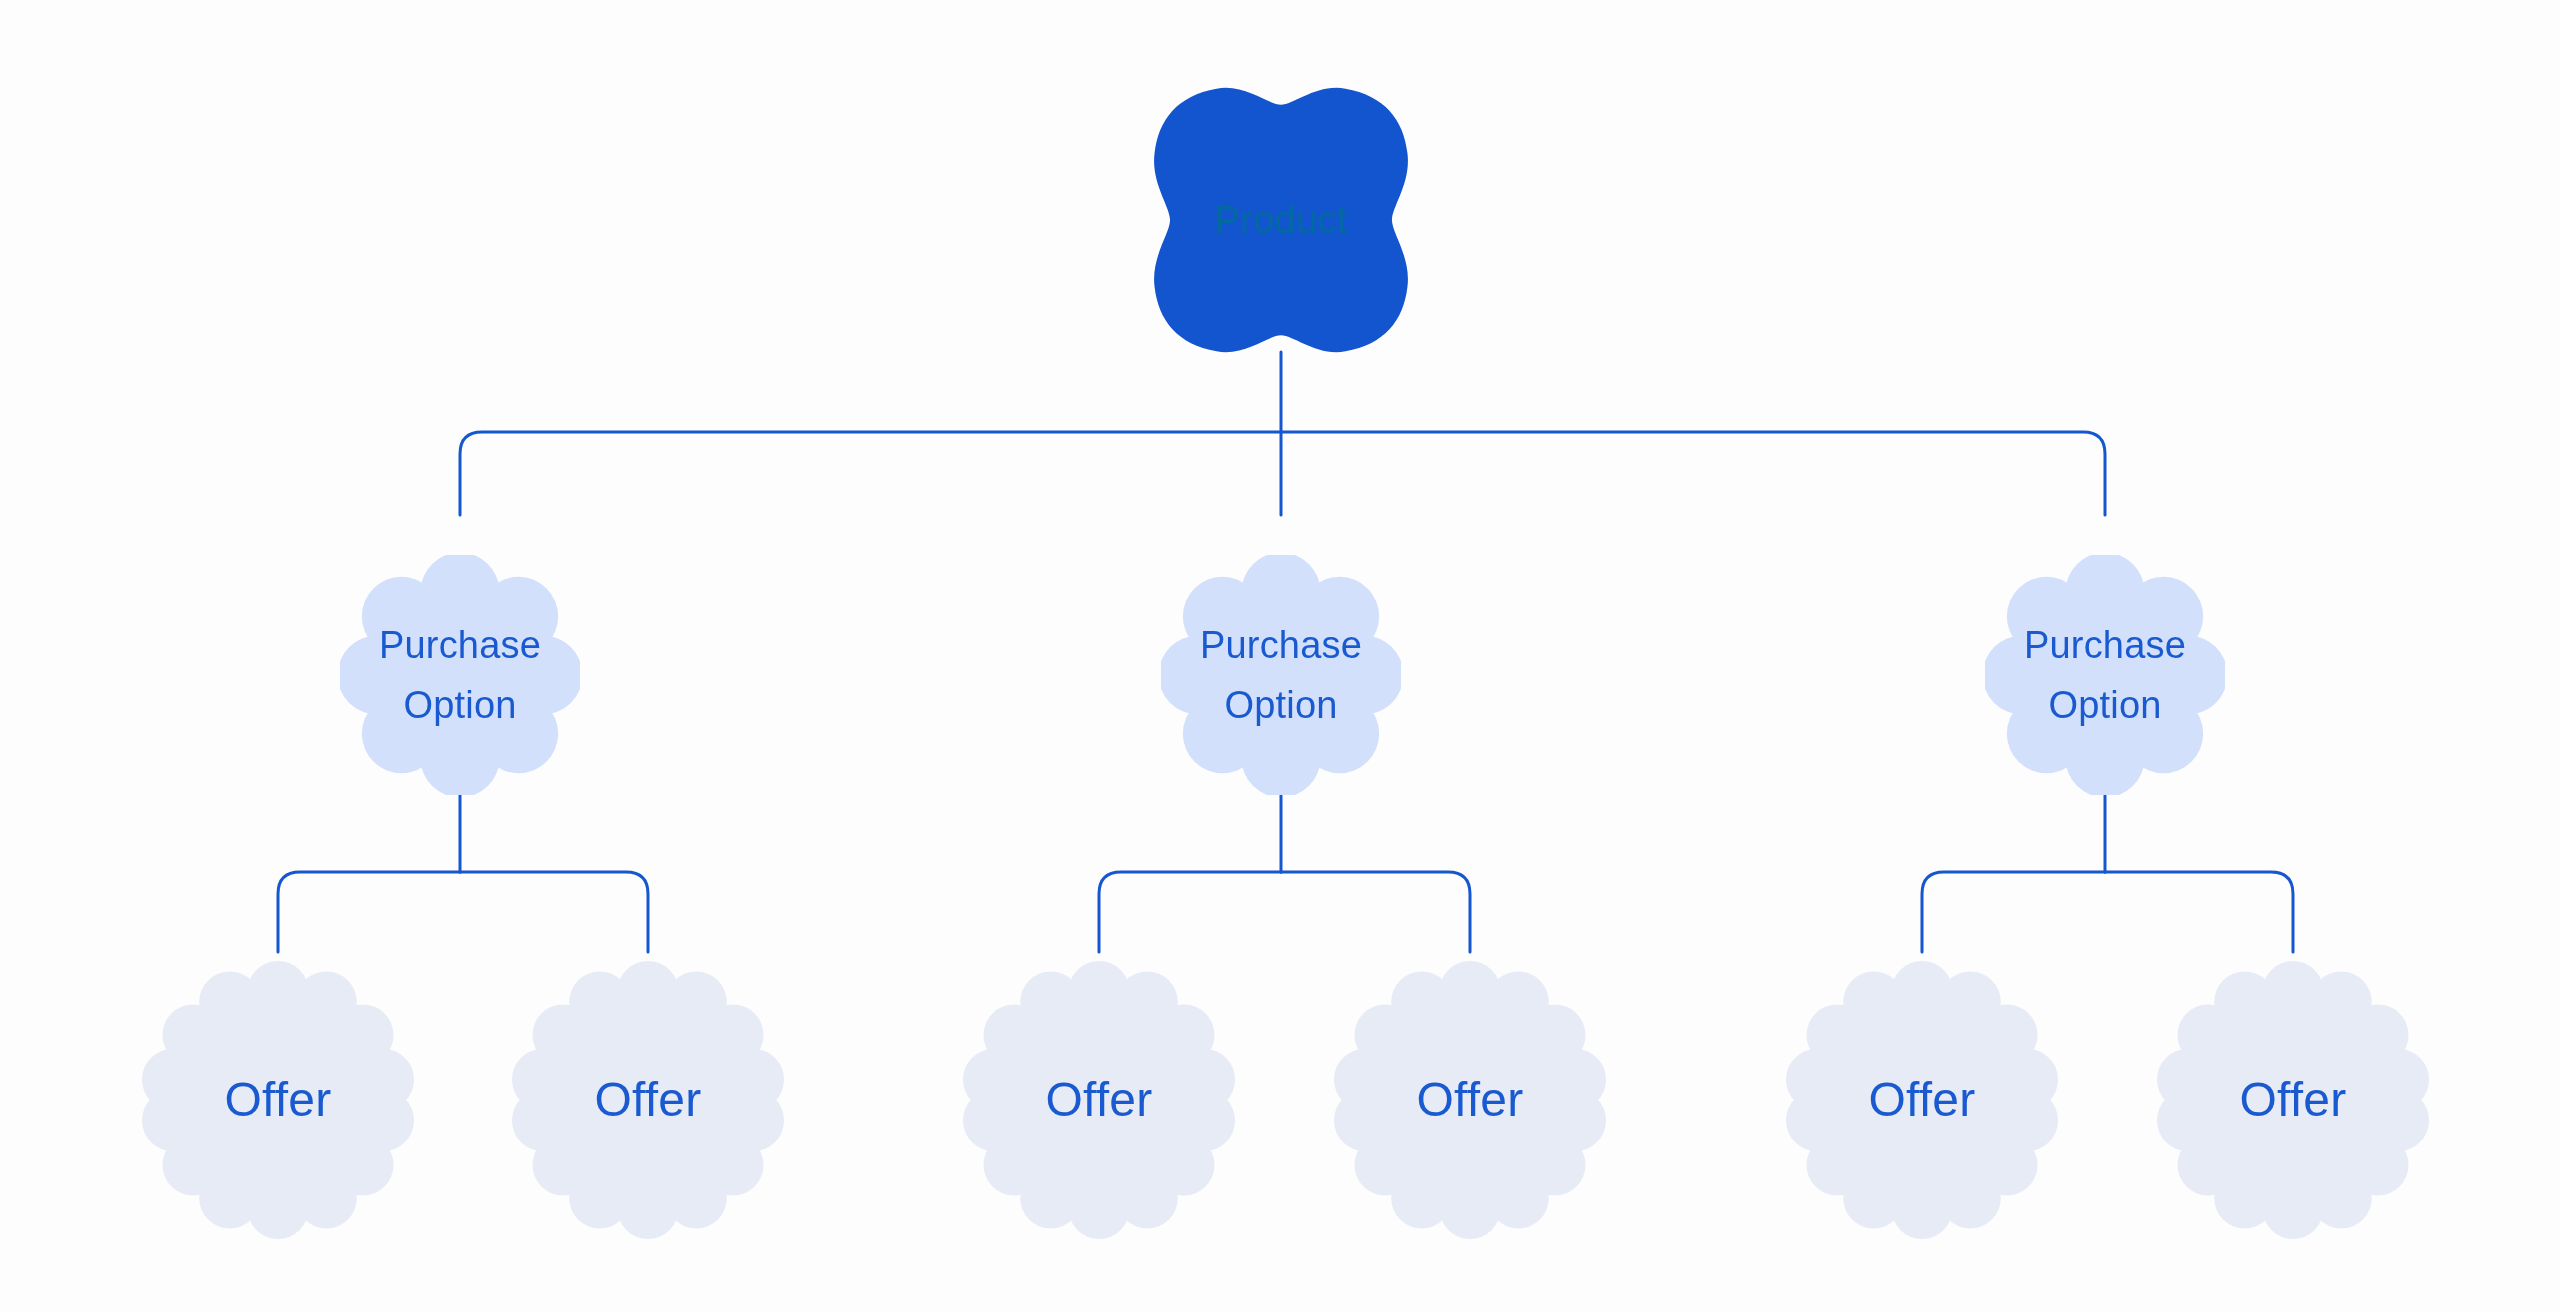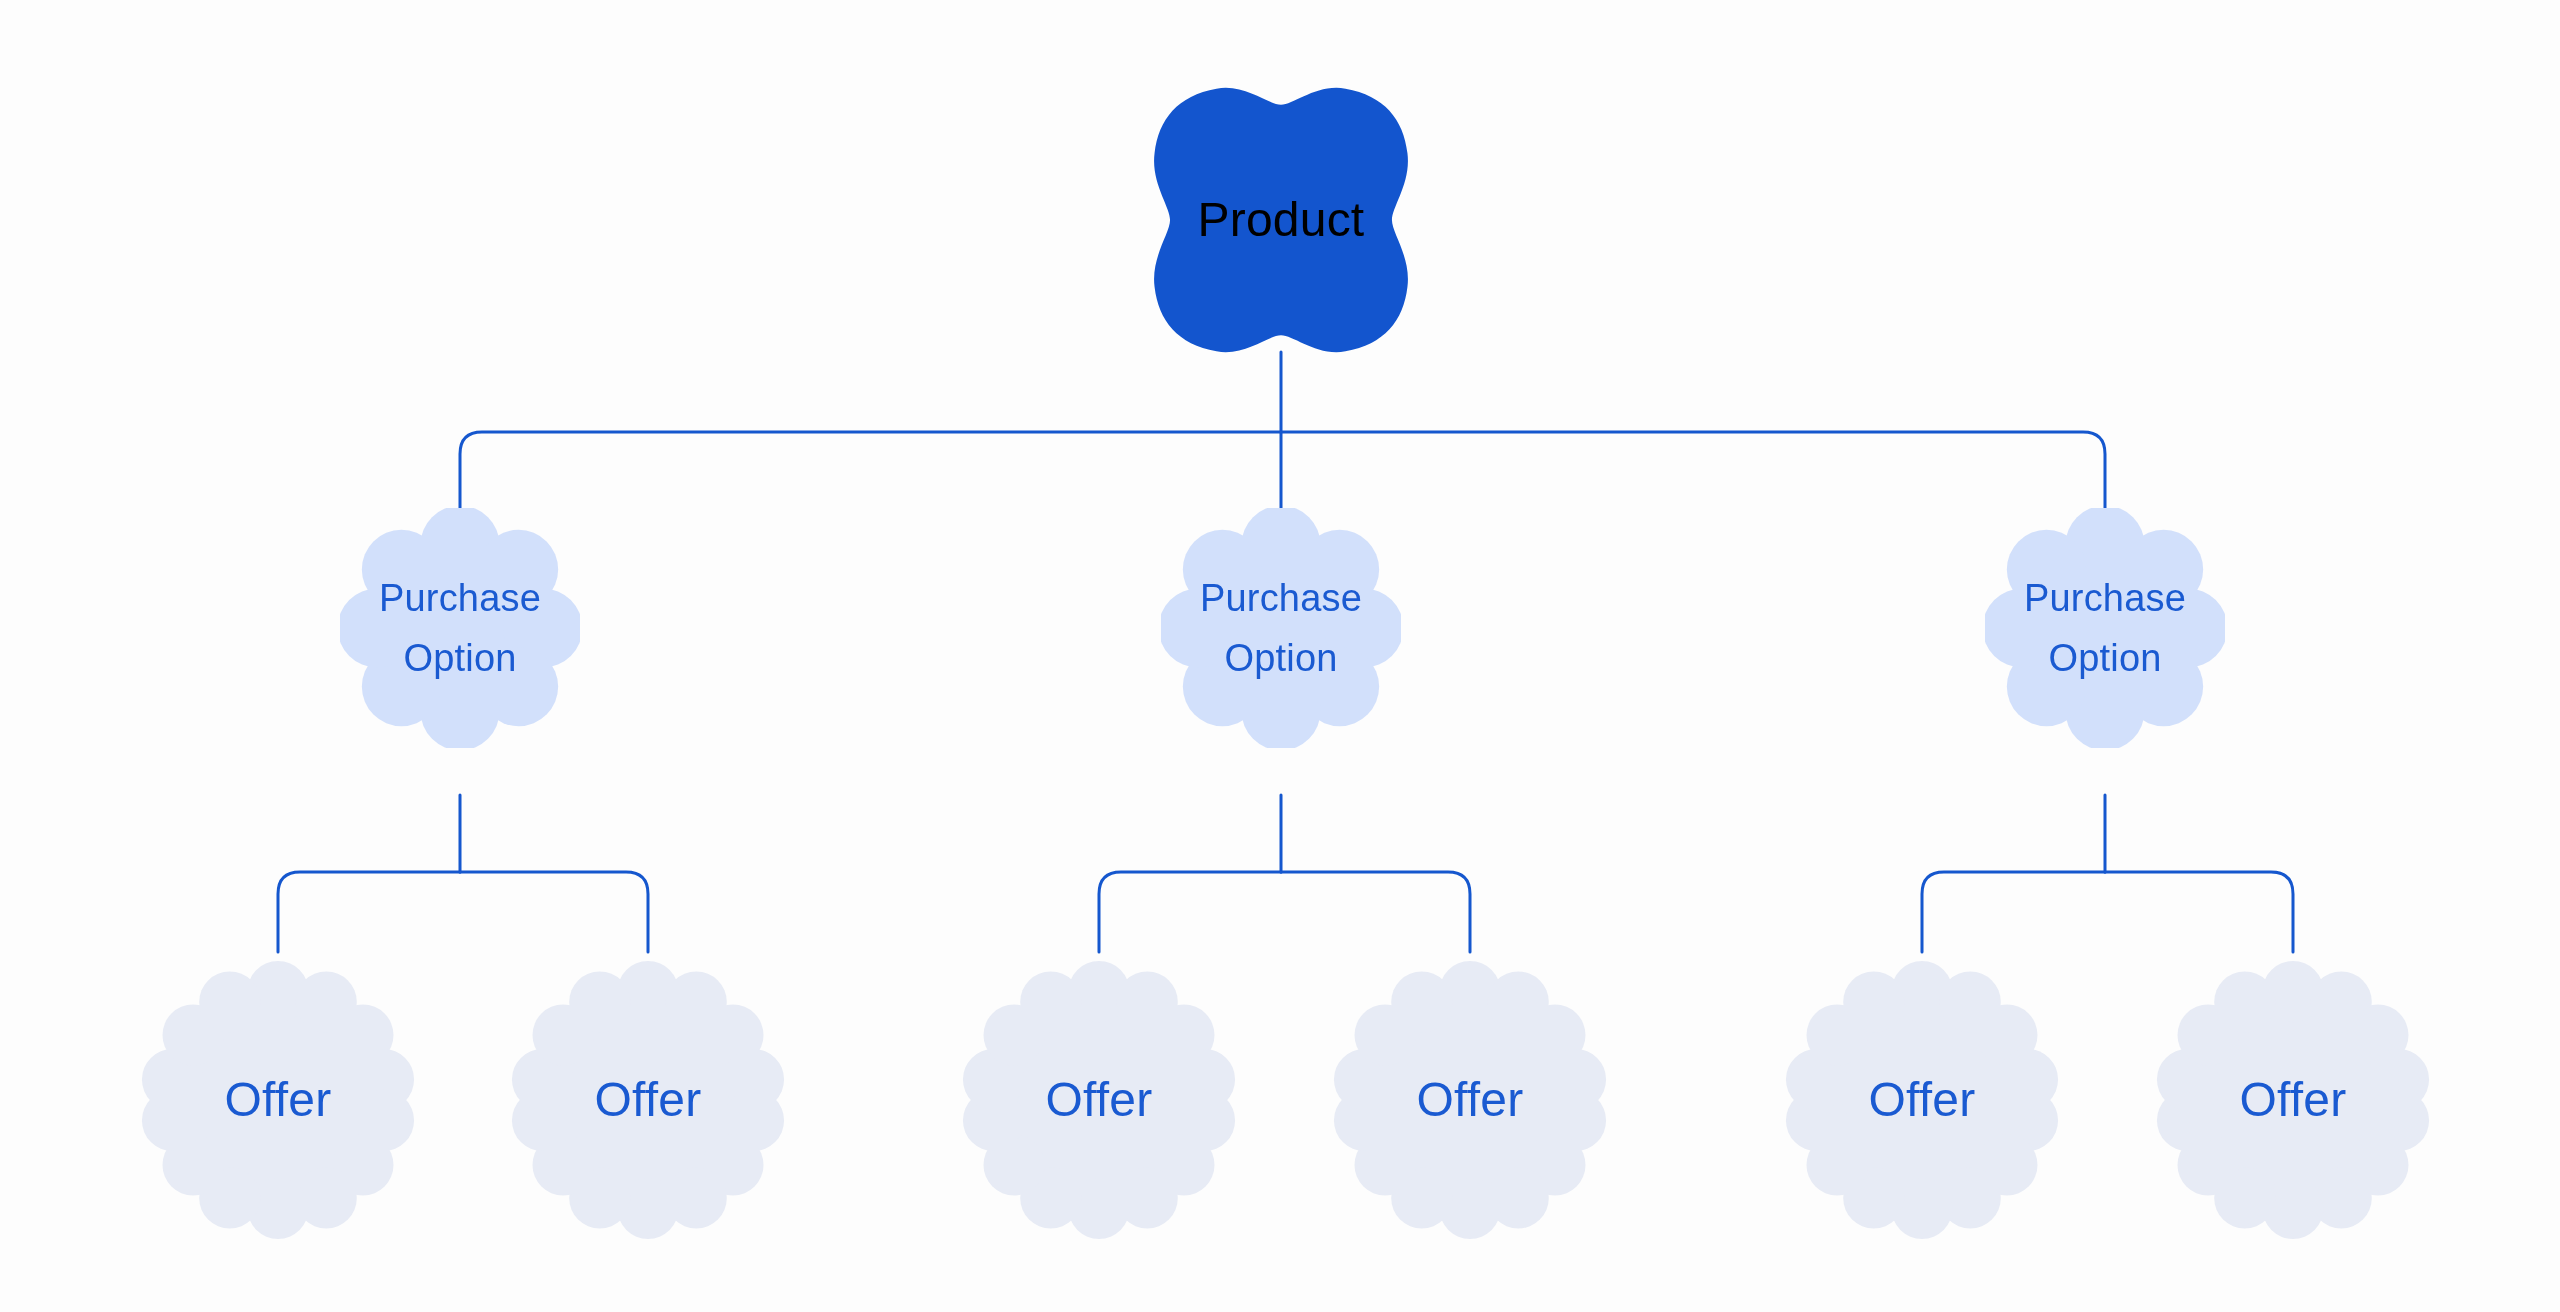--- a/index.html
+++ b/index.html
@@ -45,30 +45,30 @@
     z-index: 1;
   }
   
   .node-root {
     width: 258px;
     height: 268px;
     left: 1152px;
     top: 86px;
   }
   .node-root .label {
-    font-size: 48px;
+    font-size: 38px;
     line-height: 1.18;
-    color: #000000;
+    color: #0369a1;
     letter-spacing: 0.2px;
   }
   
   .node-option {
     width: 240px;
     height: 240px;
-    top: 508px;
+    top: 555px;
   }
   .node-option .label {
     font-size: 38px;
     line-height: 1.58;
     color: #1a5ad1;
     letter-spacing: 0.2px;
   }
   
   .node-offer {
     width: 278px;

